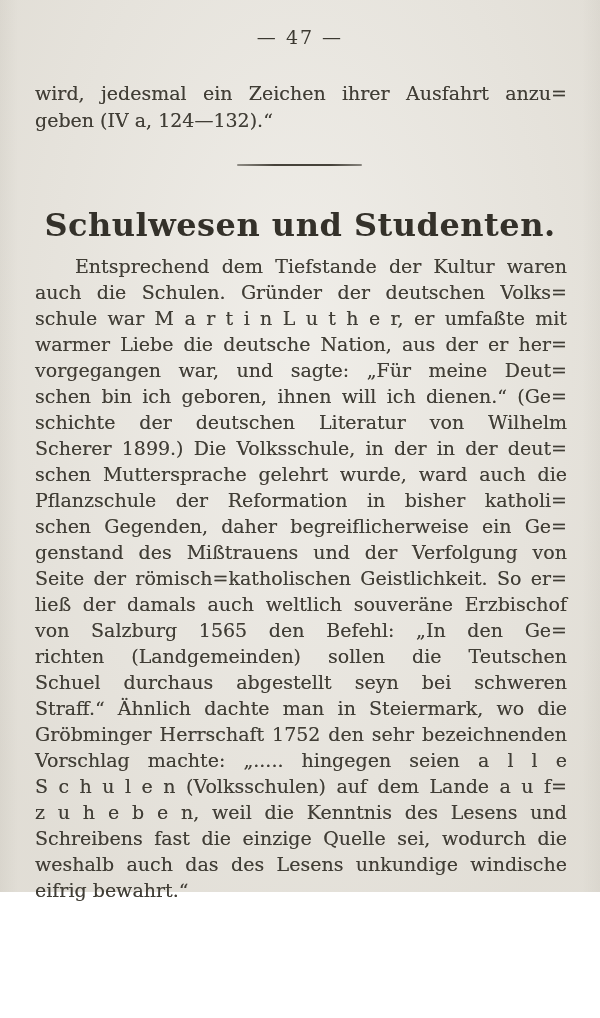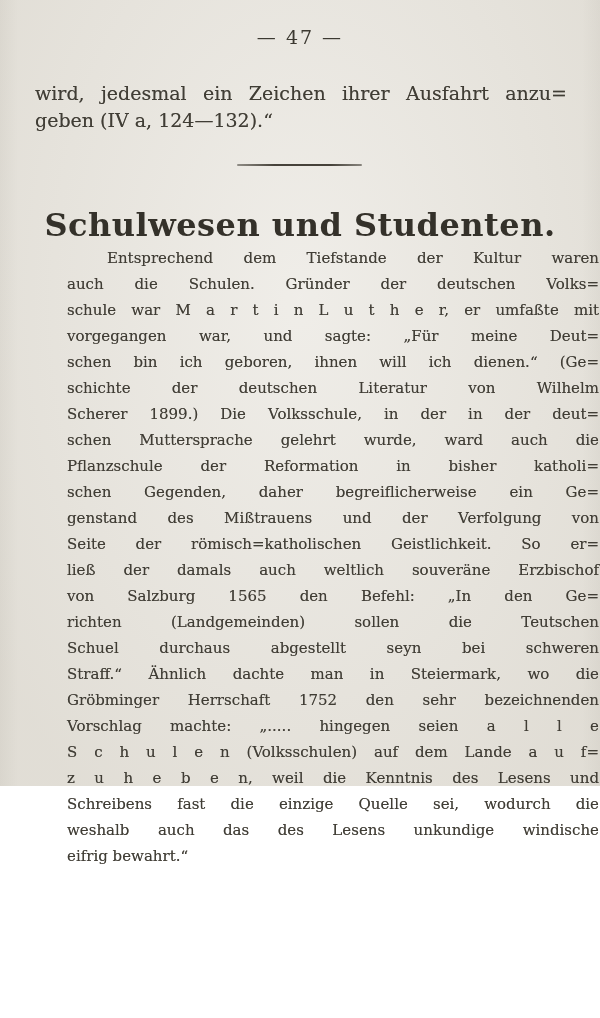--- a/index.html
+++ b/index.html
@@ -9,21 +9,21 @@
   body {
     width: 600px;
     height: 1018px;
     overflow: hidden;
     font-family: "DejaVu Serif", serif;
     color: #403d35;
   }
   .page {
     position: relative;
     width: 600px;
-    height: 786px;
+    height: 892px;
     background:
       radial-gradient(ellipse at 50% 38%, rgba(255,255,255,0.30), rgba(120,110,90,0.07) 88%),
       linear-gradient(90deg, rgba(90,85,70,0.06), rgba(0,0,0,0) 3%, rgba(0,0,0,0) 97%, rgba(90,85,70,0.05)),
       #e9e6df;
   }
   .page-number {
     position: absolute;
     top: 26px;
     left: 0;
     width: 600px;
@@ -55,26 +55,25 @@
     left: 0;
     width: 600px;
     text-align: center;
     font-size: 32px;
     font-weight: bold;
     letter-spacing: 0.5px;
     color: #34312a;
   }
   .paragraph {
     position: absolute;
-    top: 245px;
+    top: 253px;
     left: 35px;
     width: 532px;
-    font-size: 15px;
+    font-size: 19px;
     line-height: 26px;
-    margin-left: 32px;
   }
   .line {
     text-align: justify;
     text-align-last: justify;
     text-shadow: 0 0 0.5px rgba(64,61,53,0.55);
     white-space: normal;
   }
   .line.left {
     text-align: right;
     text-align-last: left;
@@ -97,20 +96,21 @@
   </div>
 
   <div class="divider"></div>
 
   <div class="heading">Schulwesen und Studenten.</div>
 
   <div class="paragraph">
     <div class="line indent">Entsprechend dem Tiefstande der Kultur waren</div>
     <div class="line">auch die Schulen. Gründer der deutschen Volks=</div>
     <div class="line">schule war M a r t i n  L u t h e r, er umfaßte mit</div>
+    <div class="line">warmer Liebe die deutsche Nation, aus der er her=</div>
     <div class="line">vorgegangen war, und sagte: „Für meine Deut=</div>
     <div class="line">schen bin ich geboren, ihnen will ich dienen.“ (Ge=</div>
     <div class="line">schichte der deutschen Literatur von Wilhelm</div>
     <div class="line">Scherer 1899.) Die Volksschule, in der in der deut=</div>
     <div class="line">schen Muttersprache gelehrt wurde, ward auch die</div>
     <div class="line">Pflanzschule der Reformation in bisher katholi=</div>
     <div class="line">schen Gegenden, daher begreiflicherweise ein Ge=</div>
     <div class="line">genstand des Mißtrauens und der Verfolgung von</div>
     <div class="line">Seite der römisch=katholischen Geistlichkeit. So er=</div>
     <div class="line">ließ der damals auch weltlich souveräne Erzbischof</div>

